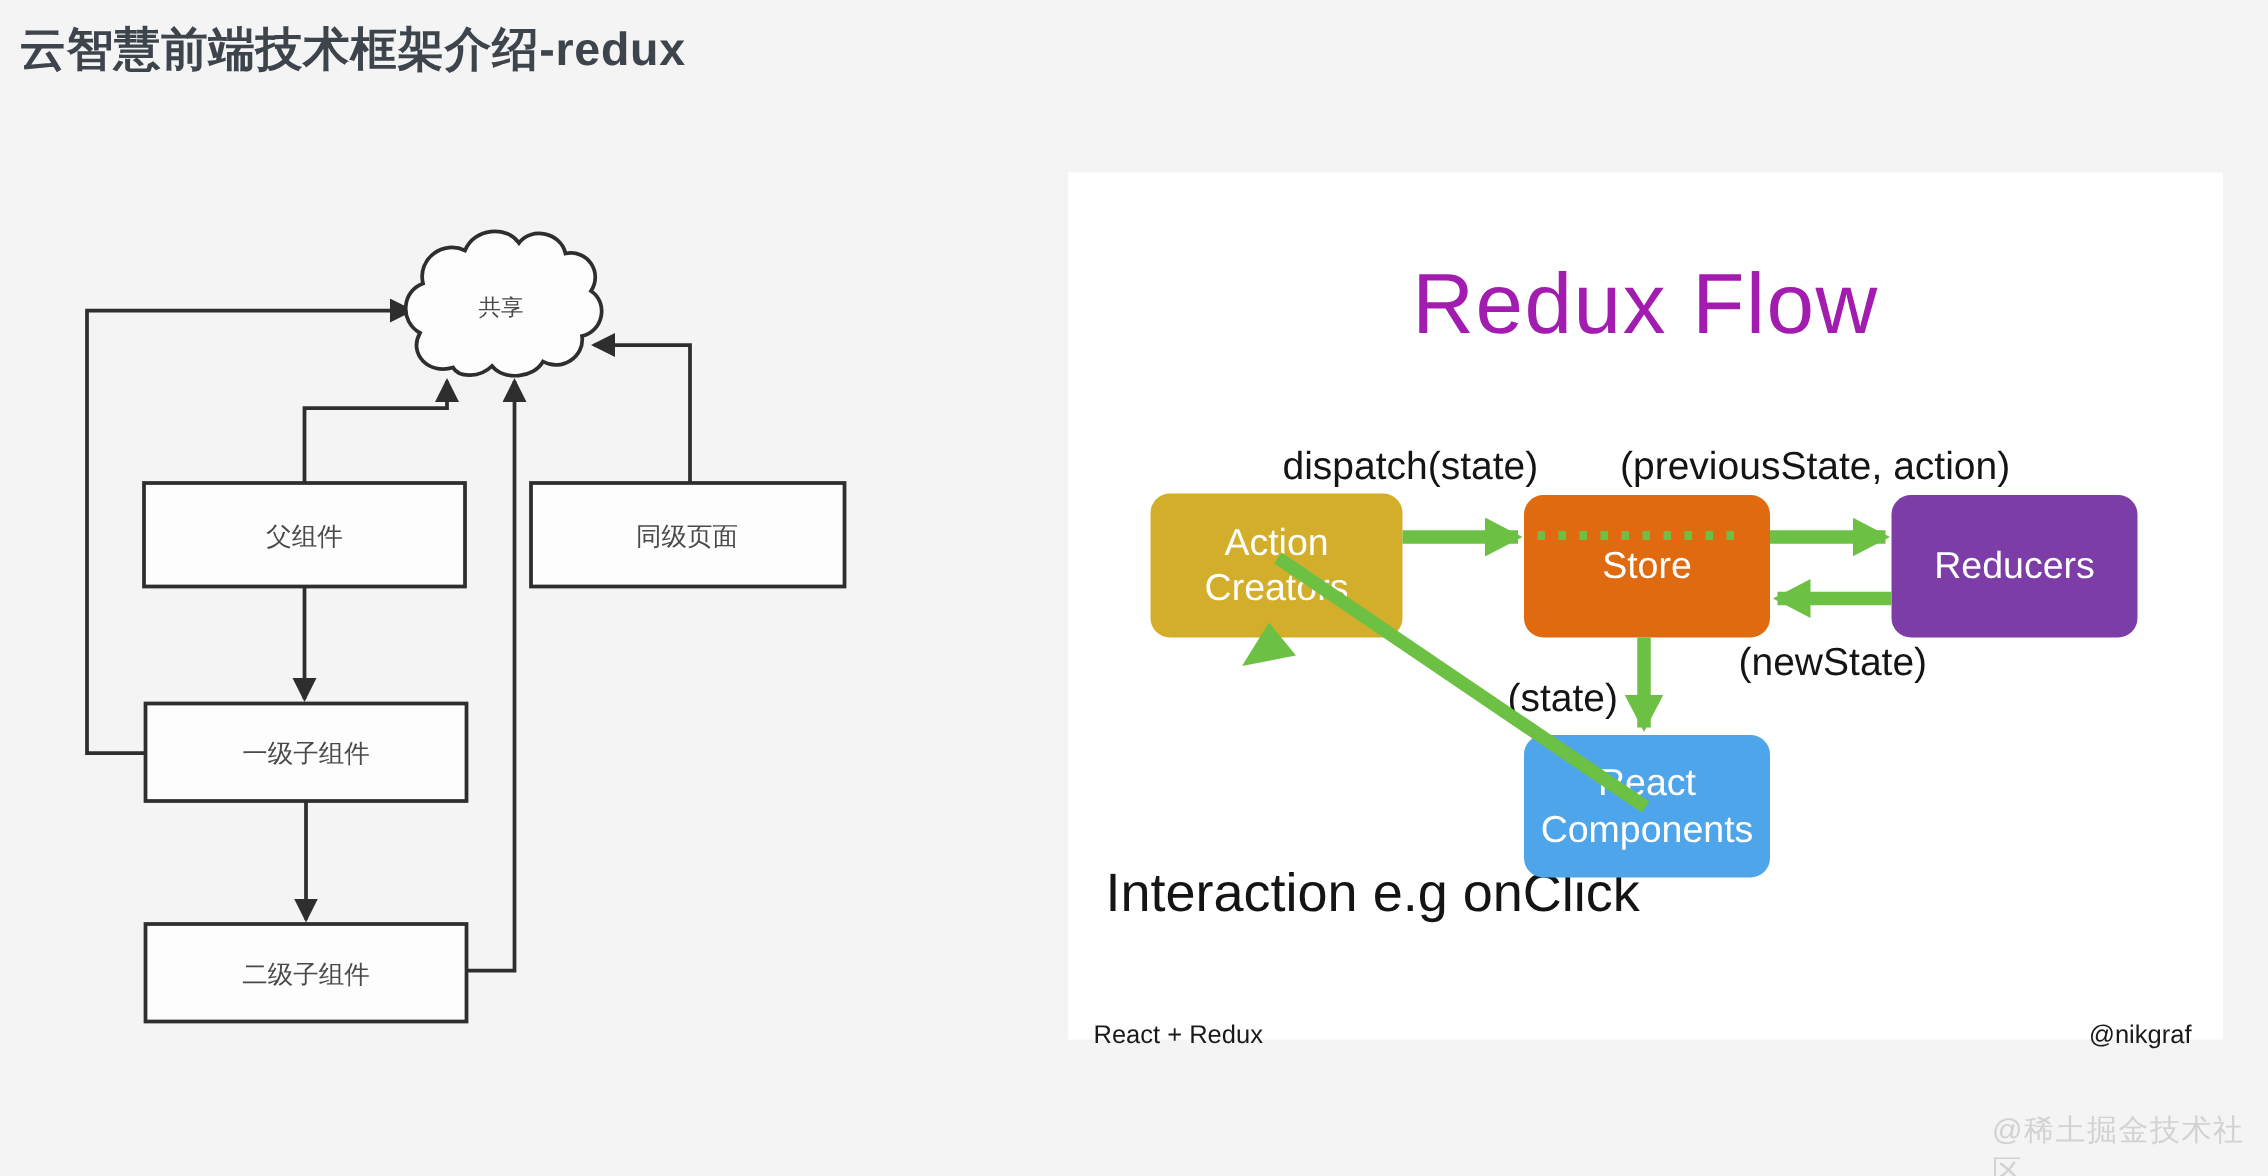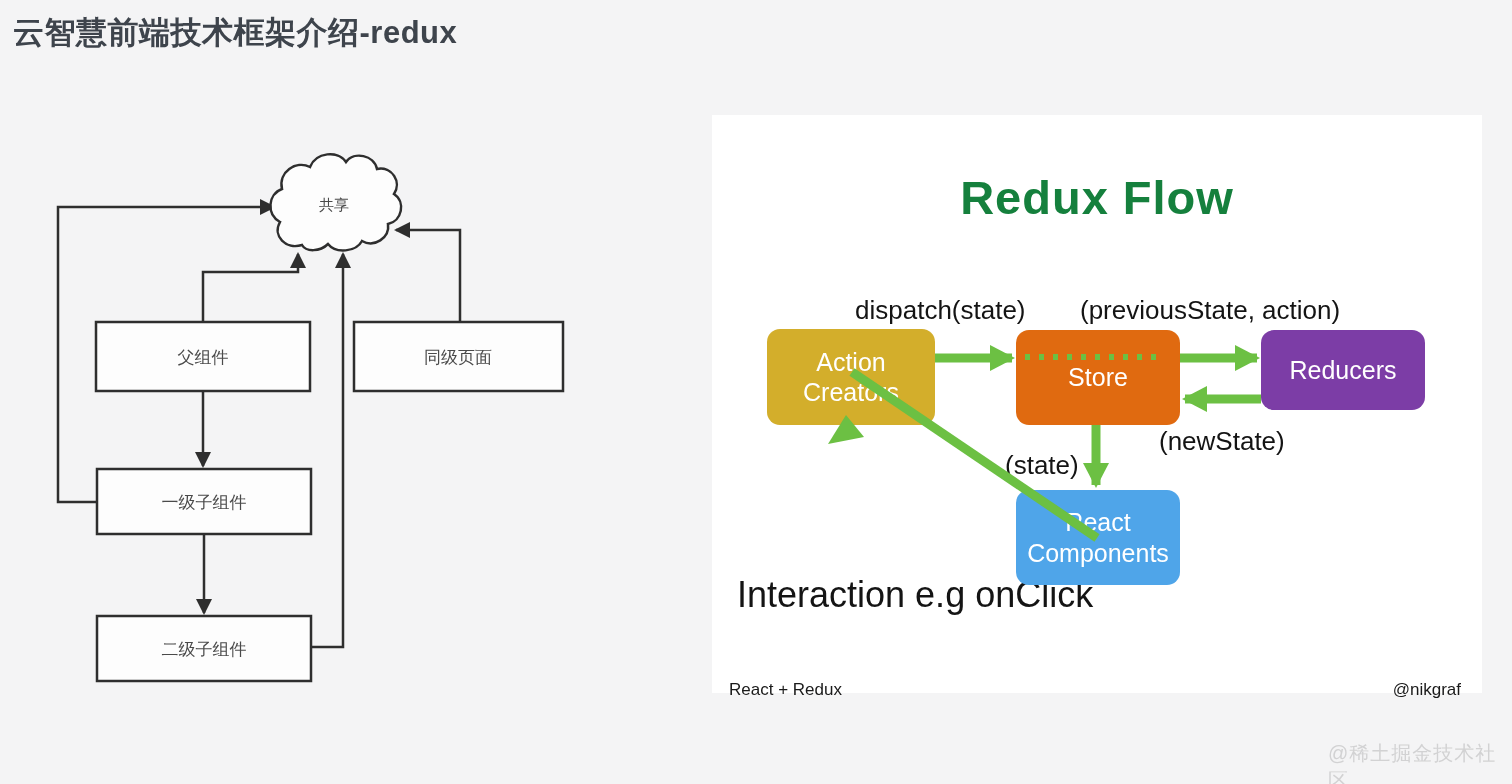--- a/index.html
+++ b/index.html
@@ -25,35 +25,35 @@
     fill:#4a4a4a;
   }
 
   
   .redux-panel{
     position:absolute;left:712px;top:115px;width:770px;height:578px;
     background:#ffffff;
   }
   .redux-title{
     position:absolute;left:0;right:0;top:55px;
-    text-align:center;font-size:47px;color:#15803d;
-    font-weight:700;letter-spacing:1px;
+    text-align:center;font-size:57px;color:#a21caf;
+    font-weight:400;letter-spacing:1px;
   }
   .flow-label{
     position:absolute;font-size:26px;color:#141414;white-space:nowrap;
   }
   .flow-box{
     position:absolute;border-radius:13px;
     display:flex;align-items:center;justify-content:center;text-align:center;
     color:#ffffff;font-size:25px;line-height:1.22;z-index:2;
     padding:0 10px;box-sizing:border-box;
   }
   .box-action   {left:55px; top:214px;width:168px;height:96px;background:#d3ae2b;}
   .box-store    {left:304px;top:215px;width:164px;height:95px;background:#e06a10;}
-  .box-reducers {left:549px;top:215px;width:164px;height:80px;background:#7c3da6;}
+  .box-reducers {left:549px;top:215px;width:164px;height:95px;background:#7c3da6;}
   .box-react    {left:304px;top:375px;width:164px;height:95px;background:#4fa5e9;}
 
   .label-dispatch   {left:143px;top:180px;}
   .label-prevstate  {left:368px;top:180px;}
   .label-state      {left:293px;top:335px;}
   .label-newstate   {left:447px;top:311px;}
   .label-interaction{left:25px; top:459px;font-size:36px;}
 
   .footer-note{
     position:absolute;top:545px;font-size:17px;color:#1a1a1a;white-space:nowrap;margin-top:20px;

